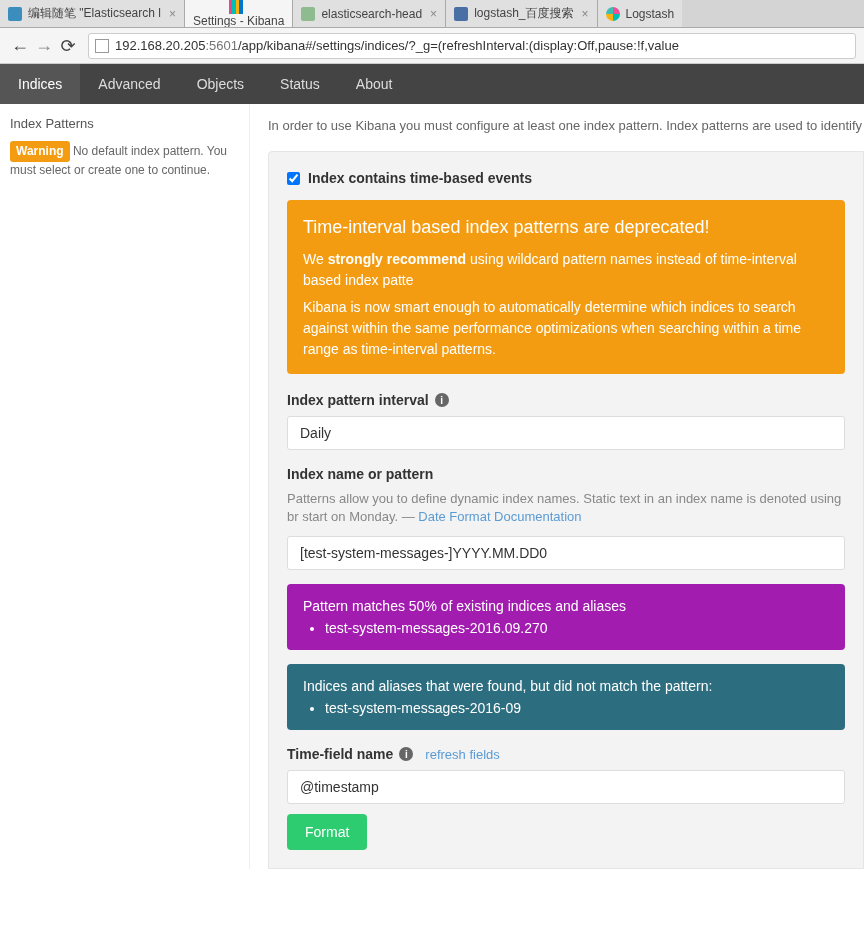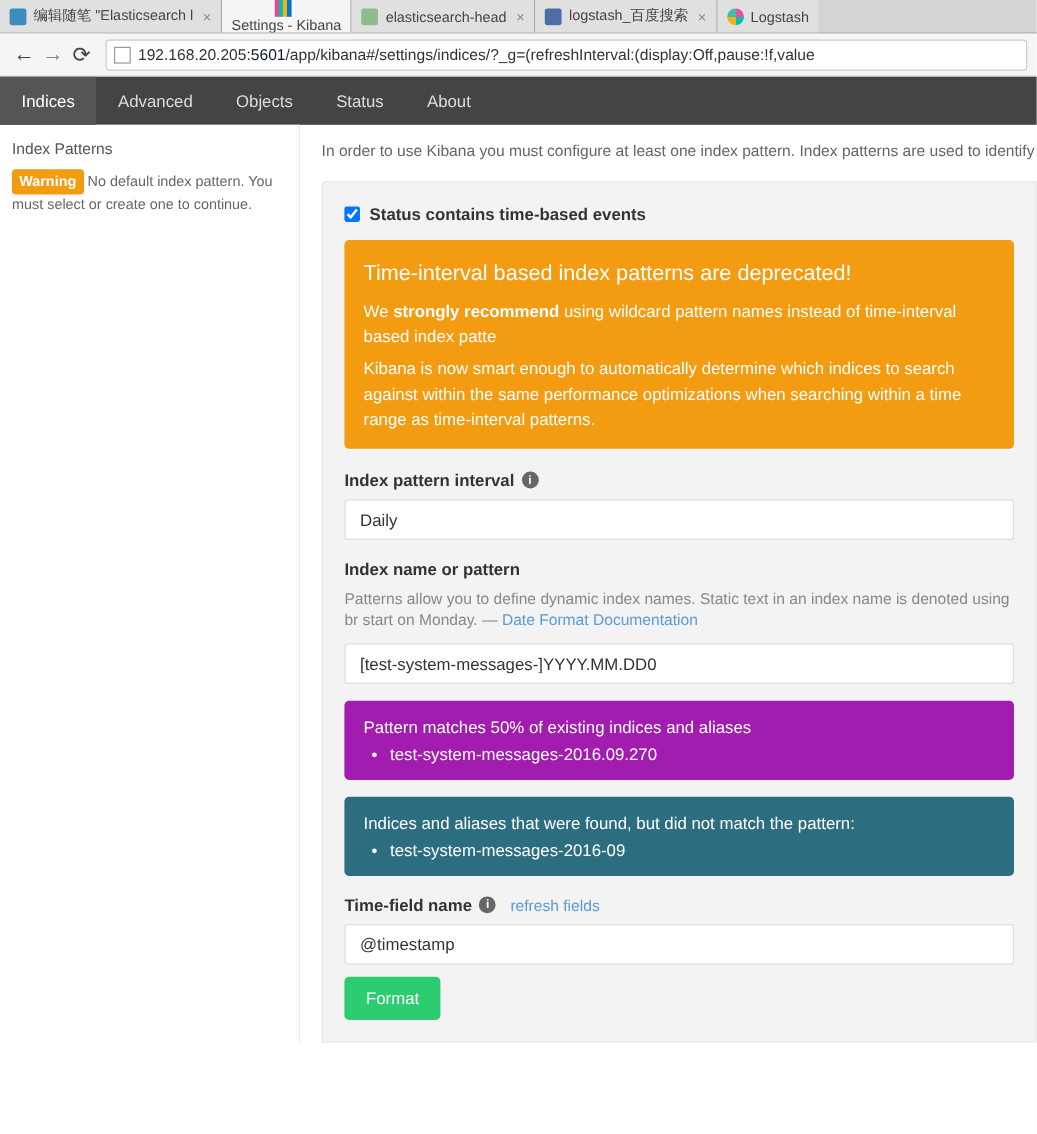--- a/index.html
+++ b/index.html
@@ -16,21 +16,21 @@
 .favicon-green { background: #8fbc8f; border-radius: 2px; }
 .favicon-paw { background: #4a6fa5; border-radius: 2px; }
 .favicon-logstash { background: conic-gradient(#f04e98 0 25%,#00bfb3 25% 50%,#f9b110 50% 75%,#3ebeb0 75% 100%); border-radius:50%; }
 
 .addr-bar { display: flex; align-items: center; height: 36px; background: #f5f5f5; padding: 0 8px; border-bottom: 1px solid #ccc; }
 .nav-btn { width: 24px; height: 24px; display: flex; align-items: center; justify-content: center; color: #888; font-size: 18px; cursor: pointer; }
 .nav-btn.enabled { color: #444; }
 .url-box { flex: 1; margin-left: 8px; background: #fff; border: 1px solid #ccc; border-radius: 3px; height: 26px; display: flex; align-items: center; padding: 0 6px; font-size: 13px; color: #333; overflow: hidden; white-space: nowrap; }
 .url-box .page-icon { width: 14px; height: 14px; border: 1px solid #999; margin-right: 6px; flex-shrink: 0; }
 .url-host { color: #333; }
-.url-port { color: #0f172a; }
+.url-port { color: #737373; }
 .url-path { color: #333; }
 
 
 .app-nav { background: #444; height: 40px; display: flex; align-items: stretch; }
 .app-nav a { color: #ddd; text-decoration: none; padding: 0 18px; display: flex; align-items: center; font-size: 14px; }
 .app-nav a.active { background: #555; color: #fff; position: relative; }
 .app-nav a.active::after { content:""; position:absolute; bottom:-6px; left:50%; margin-left:-6px; border:6px solid transparent; border-top-color:#555; }
 
 
 .layout { display: flex; }
@@ -126,21 +126,21 @@
     </div>
   </div>
 
   <div class="main">
     <p class="intro">In order to use Kibana you must configure at least one index pattern. Index patterns are used to identify</p>
 
     <div class="panel">
 
       <label class="checkbox-row">
         <input type="checkbox" checked="" style="">
-        <strong>Status contains time-based events</strong>
+        <strong>Index contains time-based events</strong>
       </label>
 
 
       <div class="alert-warn">
         <h3>Time-interval based index patterns are deprecated!</h3>
         <p>
           <span>We </span><strong>strongly recommend</strong><span> using wildcard pattern names instead of time-interval based index patte</span>
         </p>
         <p>Kibana is now smart enough to automatically determine which indices to search against within the same performance optimizations when searching within a time range as time-interval patterns.</p>
       </div>

